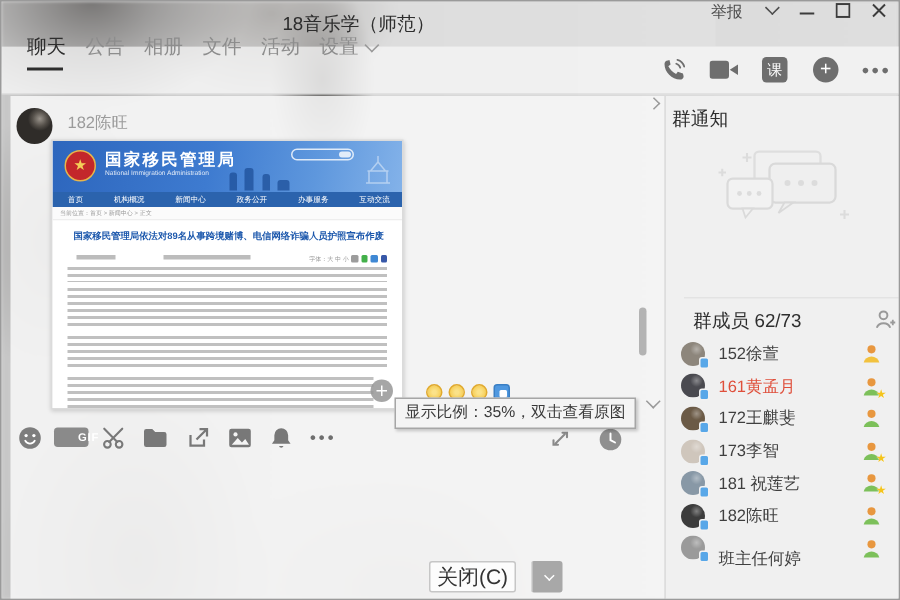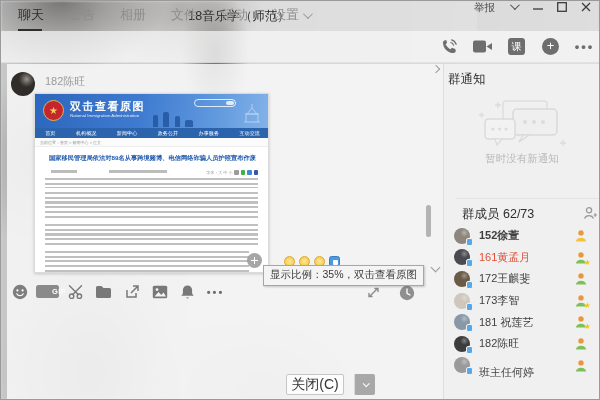--- a/index.html
+++ b/index.html
@@ -21,21 +21,21 @@
   .tabbar{position:absolute;left:0;top:30px;width:600px;height:32px;background:rgba(245,245,245,.82);border-bottom:1px solid rgba(0,0,0,.06);z-index:2;}
   .chat-bg{position:absolute;left:6px;top:63px;width:436px;height:337px;background:rgba(247,247,247,.87);z-index:1;}
   .side-bg{position:absolute;left:442px;top:63px;width:158px;height:337px;background:rgba(240,240,240,.96);z-index:1;}
   .vdivider{position:absolute;left:442px;top:63px;width:1px;height:337px;background:rgba(0,0,0,.08);z-index:3;}
 
   .title{position:absolute;left:0;right:0;top:7px;text-align:center;font-size:12.5px;color:#2d2d2d;z-index:3;}
   .win-ctrls{position:absolute;right:8px;top:0;height:30px;display:flex;align-items:flex-start;gap:13px;z-index:4;}
   .report{font-size:10.5px;color:#4c4c4c;}
   .ctrl{width:11px;height:11px;display:flex;align-items:center;justify-content:center;color:#3c3c3c;}
 
-  .tabs{position:absolute;left:17px;top:5px;display:flex;gap:25px;z-index:3;text-align:center;}
+  .tabs{position:absolute;left:17px;top:21px;display:flex;gap:13px;z-index:3;text-align:center;}
   .tab{font-size:13px;color:#8d8d8d;position:relative;padding-bottom:7px;display:flex;align-items:center;gap:4px;cursor:default;}
   .tab.active{color:#2e2e2e;}
   .tab.active::after{content:"";position:absolute;left:0;right:2px;bottom:0;height:2px;background:#2e2e2e;}
   .chev{width:7px;height:7px;border-right:1.4px solid #9a9a9a;border-bottom:1.4px solid #9a9a9a;transform:rotate(45deg) translateY(-2px);display:inline-block;}
   .top-icons{position:absolute;left:438px;top:36px;display:flex;gap:15px;align-items:center;z-index:3;}
   .tico{width:19px;height:19px;display:flex;align-items:center;justify-content:center;}
   .class-badge{width:17px;height:17px;border-radius:3px;background:#6e6e6e;color:#fff;font-size:10px;display:flex;align-items:center;justify-content:center;}
   .plus-circle{width:17px;height:17px;border-radius:50%;background:#6e6e6e;color:#fff;font-size:13px;line-height:15px;text-align:center;}
   .dots3{color:#6e6e6e;font-size:13px;letter-spacing:2px;font-weight:bold;}
 
@@ -199,21 +199,21 @@
         <span class="dots3">•••</span>
       </span>
   </div>
 
   <div class="msg-avatar"></div>
   <div class="msg-name">182陈旺</div>
 
   <div class="preview">
     <div class="gov-header">
       <span class="emblem">★</span>
-      <span class="gov-name">双击查看原图</span>
+      <span class="gov-name">国家移民管理局</span>
       <span class="gov-name-en">National Immigration Administration</span>
       <span class="gov-search">
           <i></i>
         </span>
       <svg class="gov-build" viewBox="0 0 20 22">
           <path d="M2 21 h16 M4 21 v-8 h12 v8 M3 13 h14 M5 13 l5-6 5 6 M10 7 v-4" stroke="#dce9f8" stroke-width="1" fill="none"></path>
         </svg>
       <span class="sil" style="left:118px;width:5px;height:12px;"></span>
       <span class="sil" style="left:128px;width:6px;height:15px;"></span>
       <span class="sil" style="left:140px;width:5px;height:11px;"></span>
@@ -342,21 +342,20 @@
     <circle cx="48" cy="23" r="2" fill="#dcdcdc"></circle>
       <circle cx="57" cy="23" r="2" fill="#dcdcdc"></circle>
       <circle cx="66" cy="23" r="2" fill="#dcdcdc"></circle>
     <rect x="8" y="20" width="30" height="20" rx="3.5" fill="#f2f2f2" stroke="#dadada" stroke-width="1.5"></rect>
     <path d="M18 40 l2 6 5-6 z" fill="#f2f2f2" stroke="#dadada" stroke-width="1.2"></path>
     <circle cx="16" cy="30" r="1.6" fill="#dcdcdc"></circle>
       <circle cx="22.5" cy="30" r="1.6" fill="#dcdcdc"></circle>
       <circle cx="29" cy="30" r="1.6" fill="#dcdcdc"></circle>
     <path d="M18 6 h6 M21 3 v6 M2 16 h5 M4.5 13.5 v5 M83 44 h6 M86 41 v6" stroke="#dcdcdc" stroke-width="1.4"></path>
   </svg>
-  <div class="empty-text">暂时没有新通知</div>
 
   <div class="members-hd">
     <span class="members-title">群成员 62/73</span>
     <span class="mh-ico ico-addp">
       <svg width="14" height="14" viewBox="0 0 14 14">
           <circle cx="6" cy="4.2" r="2.6" fill="none" stroke="#9a9a9a" stroke-width="1.3"></circle>
           <path d="M1.5 12.5 a4.8 4.5 0 0 1 9 0" fill="none" stroke="#9a9a9a" stroke-width="1.3"></path>
           <path d="M10.5 9 h3.5 M12.2 7.2 v3.6" stroke="#9a9a9a" stroke-width="1.2"></path>
         </svg>
     </span>
@@ -365,21 +364,21 @@
           <circle cx="6" cy="6" r="4.2" fill="none" stroke="#9a9a9a" stroke-width="1.4"></circle>
           <line x1="9.2" y1="9.2" x2="13" y2="13" stroke="#9a9a9a" stroke-width="1.4"></line>
         </svg>
     </span>
   </div>
   <div class="member-list" id="member-list">
     <div class="member-row">
       <span class="m-avatar" style="background: radial-gradient(6px 6px at 65% 30%, rgba(255, 255, 255, 0.35), rgba(255, 255, 255, 0) 70%), rgb(141, 134, 124);">
           <i class="badge"></i>
         </span>
-      <span class="m-name" style="color: rgb(63, 63, 63); font-weight: bold;">152徐萱</span>
+      <span class="m-name" style="color: rgb(63, 63, 63);">152徐萱</span>
       <span class="m-lvl">
         <svg width="14" height="14" viewBox="0 0 14 14">
           <circle cx="7" cy="3.9" r="2.7" fill="#e8973f"></circle>
           <path class="lvl-body" d="M1.8 12.6 a5.3 4.8 0 0 1 10.4 0 z" fill="#f2c23e"></path>
         </svg>
 
       </span>
     </div>
 
     <div class="member-row">

